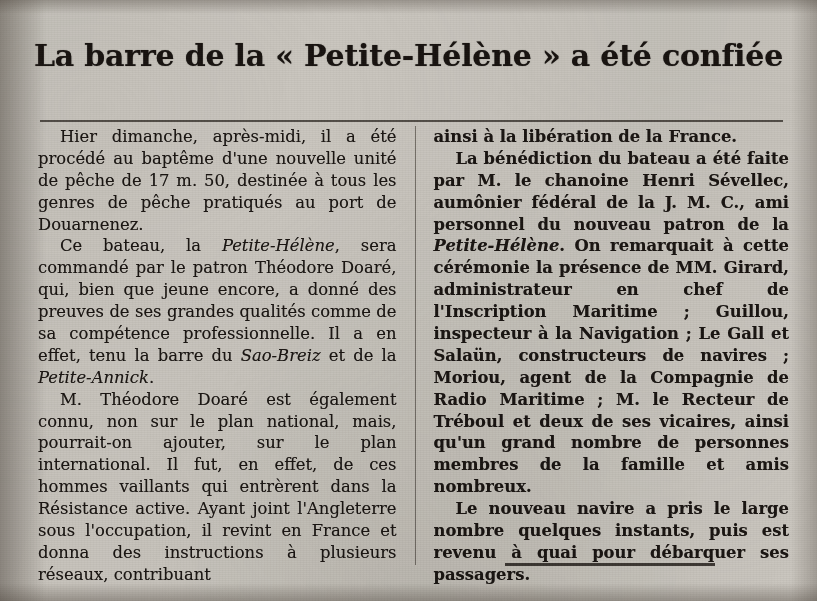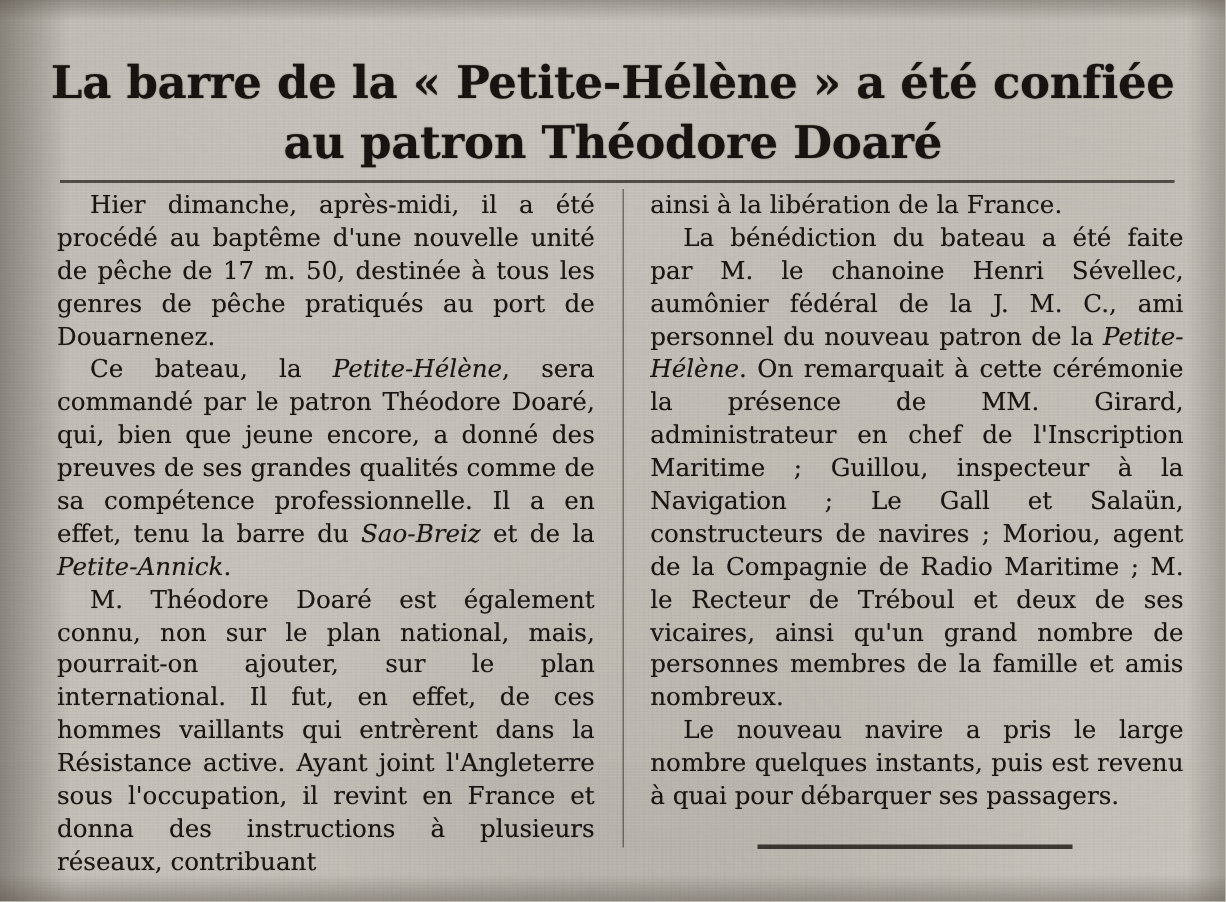--- a/index.html
+++ b/index.html
@@ -85,21 +85,21 @@
     box-sizing: border-box;
     font-size: 16.4px;
     line-height: 1.335;
     text-align: justify;
     text-justify: inter-word;
     color: #191411;
     font-family: "DejaVu Serif", serif;
     text-shadow: 0 0 0.6px rgba(0,0,0,0.4);
   }
   .col.left { padding-right: 17px; }
-  .col.right { padding-left: 20px; }
+  .col.right { padding-left: 20px; font-weight: bold; }
 
   .col p {
     margin: 0;
     text-indent: 22px;
   }
   .col p.noindent { text-indent: 0; }
   .col em { font-style: italic; }
 
   .col-divider {
     position: absolute;
@@ -161,21 +161,20 @@
     pointer-events: none;
   }
 </style>
 </head>
 <body>
 
 <div id="page">
 
   <h1 class="headline">
     <span class="line1">La barre de la « Petite-Hélène » a été confiée</span>
-    <span class="line2">au patron Théodore Doaré</span>
   </h1>
 
   <div class="rule-top"></div>
 
   <div class="columns">
     <div class="col left">
       <p>Hier dimanche, après-midi, il a été procédé au baptême d'une nouvelle unité de pêche de 17 m. 50, destinée à tous les genres de pêche pratiqués au port de Douarnenez.</p>
       <p>Ce bateau, la <em>Petite-Hélène</em>, sera commandé par le patron Théodore Doaré, qui, bien que jeune encore, a donné des preuves de ses grandes qualités comme de sa compétence professionnelle. Il a en effet, tenu la barre du <em>Sao-Breiz</em> et de la <em>Petite-Annick</em>.</p>
       <p>M. Théodore Doaré est également connu, non sur le plan national, mais, pourrait-on ajouter, sur le plan international. Il fut, en effet, de ces hommes vaillants qui entrèrent dans la Résistance active. Ayant joint l'Angleterre sous l'occupation, il revint en France et donna des instructions à plusieurs réseaux, contribuant</p>
     </div>

